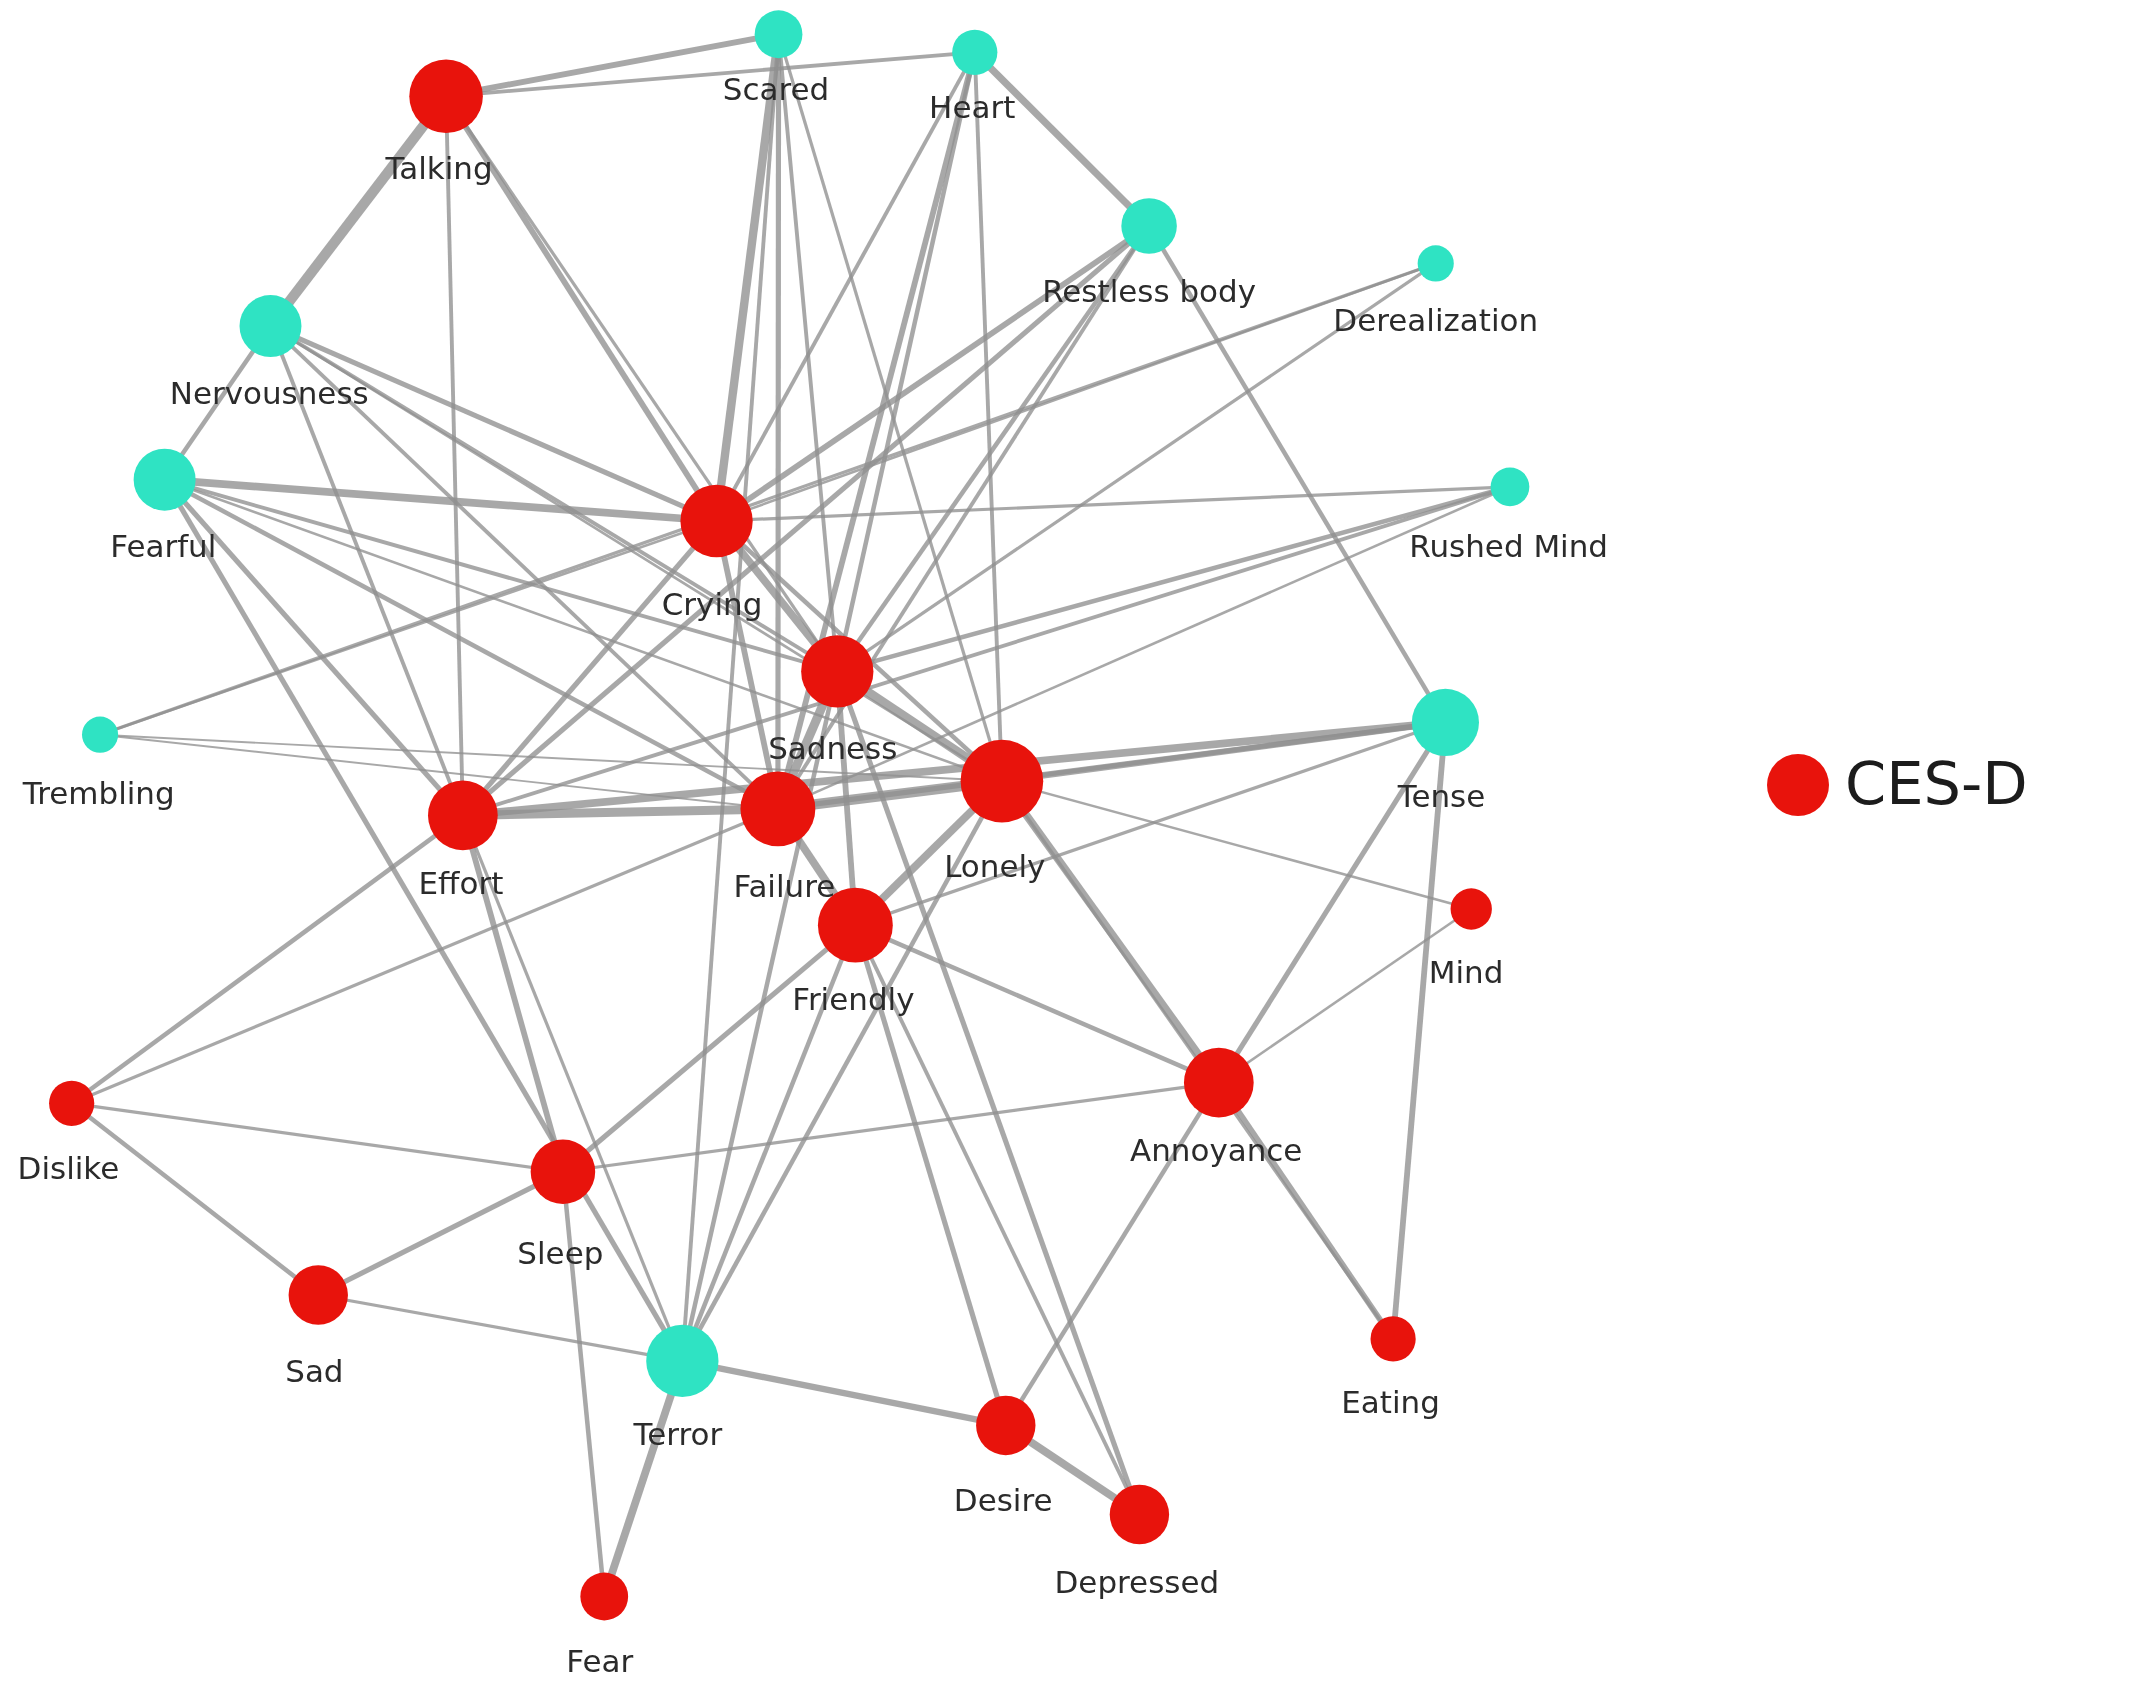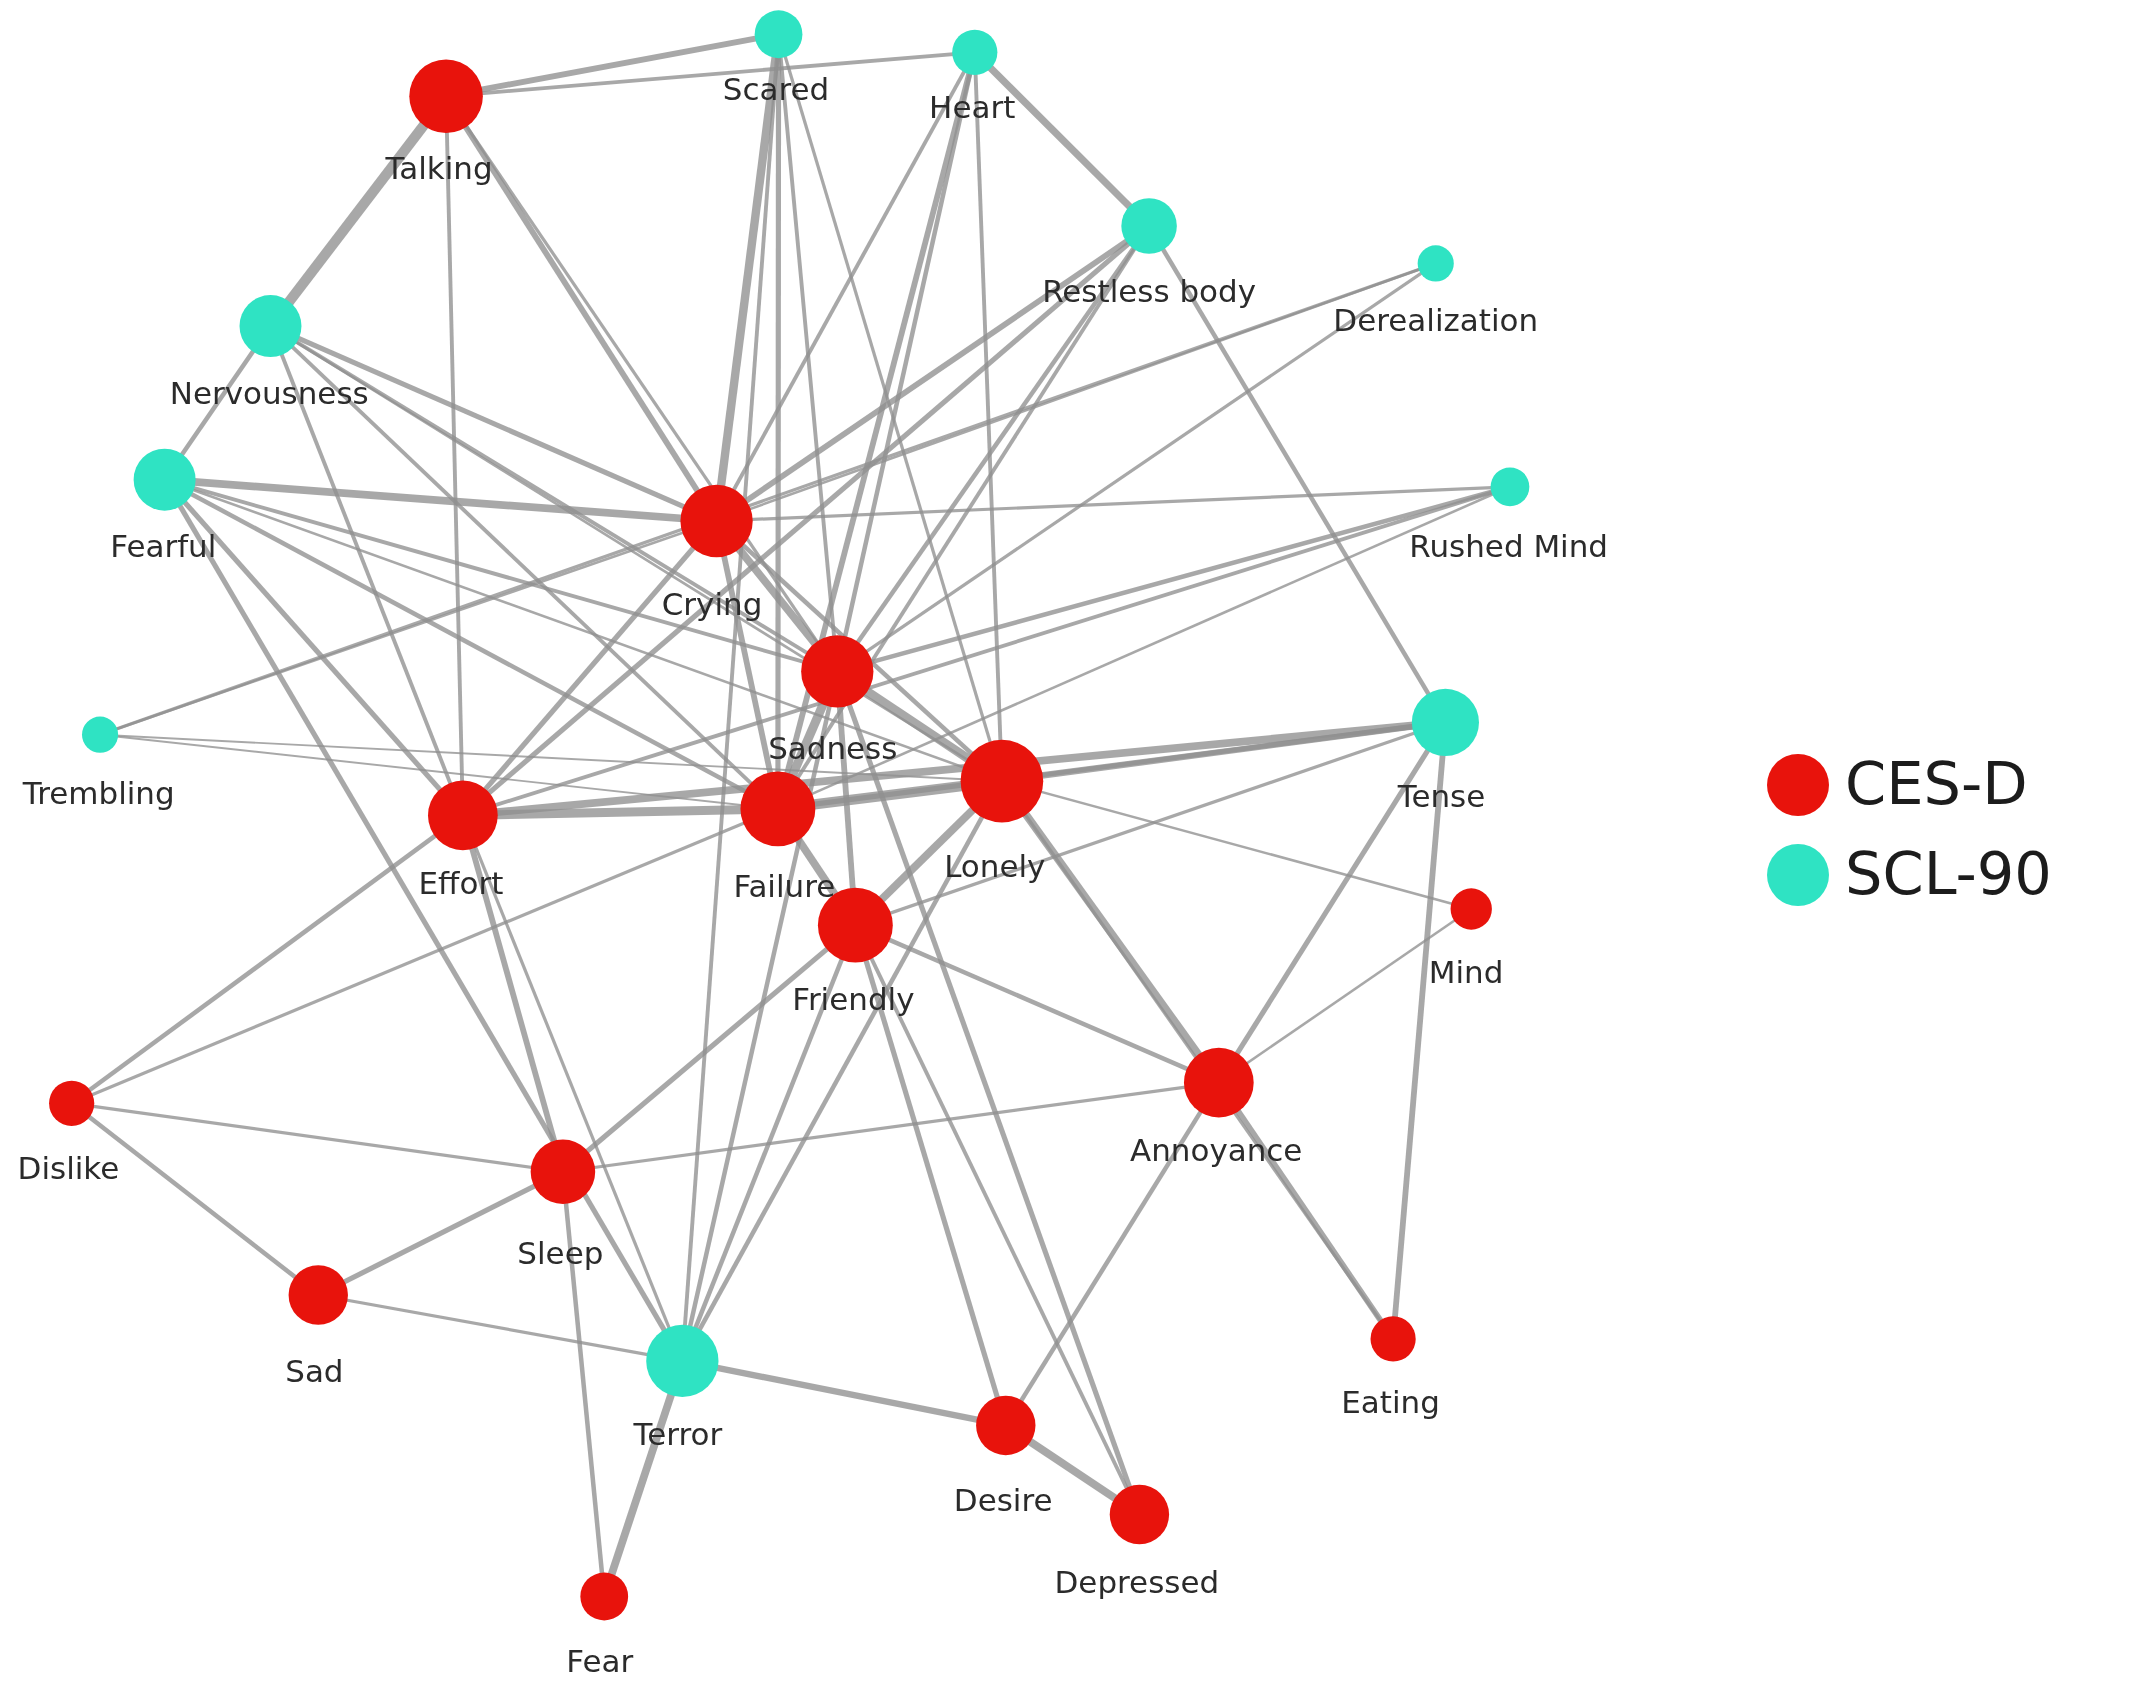--- a/index.html
+++ b/index.html
@@ -163,20 +163,16 @@
         <circle cx="1765" cy="2346" r="46" fill="#e8130c"></circle>
         <circle cx="936" cy="2473" r="37" fill="#e8130c"></circle>
       </g>
     </svg>
 
   <div class="legend">
     <div class="legend-item">
       <span class="swatch" style="background: rgb(232, 19, 12);"></span>
       <span class="legend-label">CES-D</span>
     </div>
-    <div class="legend-item">
-      <span class="swatch" style="background: rgb(47, 227, 195);"></span>
-      <span class="legend-label">SCL-90</span>
-    </div>
   </div>
 
 </div>
 
 
 </body></html>

